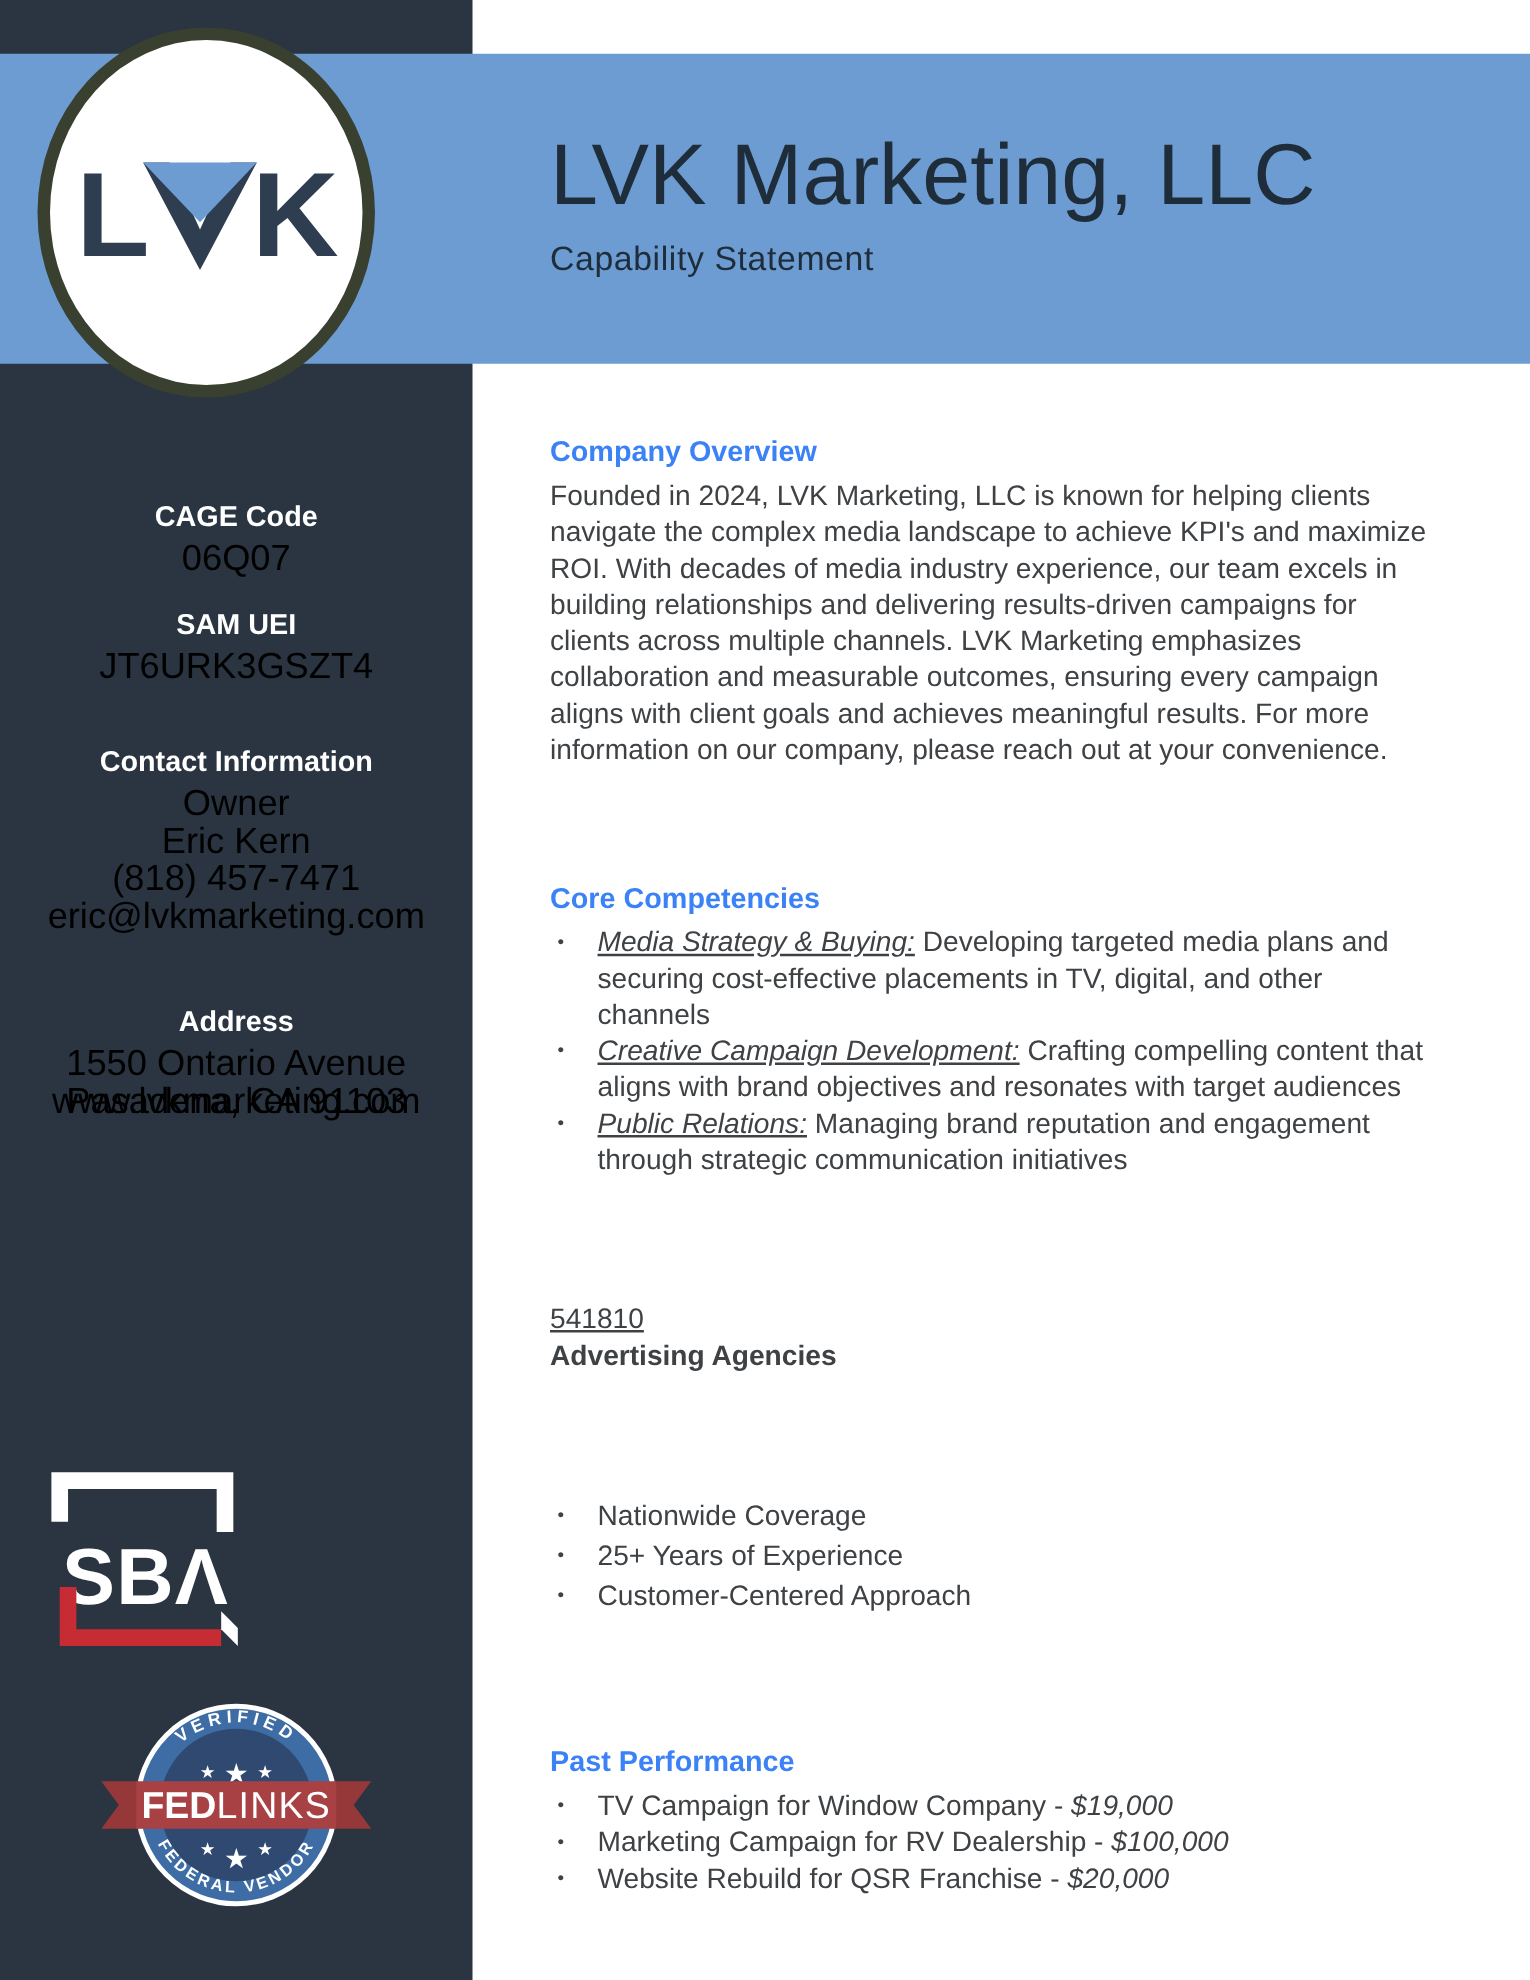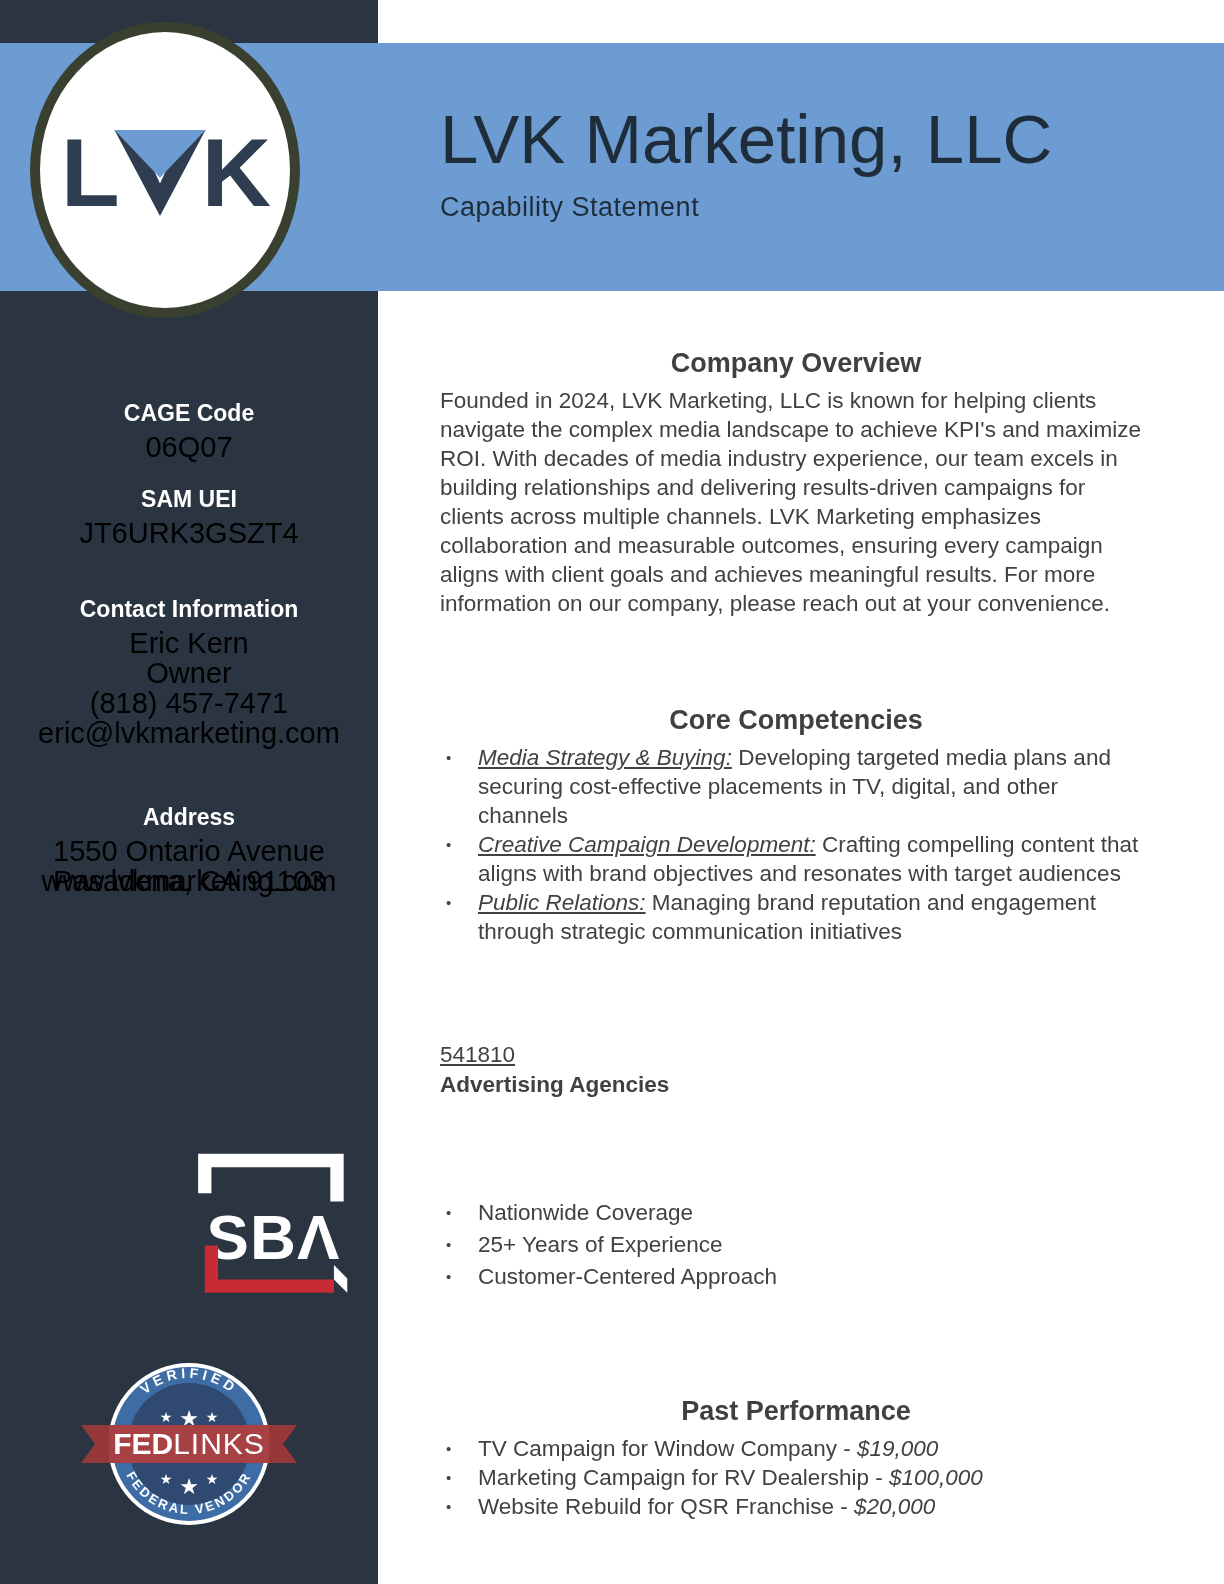--- a/index.html
+++ b/index.html
@@ -34,25 +34,25 @@
   .logo-v { margin:0 -4px; display:block; }
   
   .header-text { position:absolute; left:440px; top:102px; z-index:3; color:#1F2D3B; }
   .doc-title { font-size:69px; font-weight:300; letter-spacing:0px; line-height:1.1; }
   .doc-subtitle { font-size:27px; font-weight:400; margin-top:14px; letter-spacing:0.5px; }
   
   .side-sec { position:absolute; left:0; width:378px; text-align:center; z-index:4; }
   .side-h { color:#ffffff; font-size:23px; font-weight:bold; margin-bottom:5px;margin-top:48px; }
   .side-line { color:#000000; font-size:29px; line-height:30px; font-weight:300; }
   
-  .sba-wrap { position:absolute; left:0; top:1140px; width:378px; display:flex; justify-content:flex-end; z-index:4; }
+  .sba-wrap { position:absolute; left:0; top:1164px; width:378px; display:flex; justify-content:flex-start; z-index:4;padding-left:16px; }
   .badge-wrap { position:absolute; left:0; top:1338px; width:378px; display:flex; justify-content:center; z-index:4; }
   
   .main-sec { position:absolute; left:440px; width:712px; z-index:2; }
-  .main-h { font-size:27px; font-weight:bold; color:#404040; margin:0 0 7px 0;text-align:center; }
+  .main-h { font-size:23px; font-weight:bold; color:#3b82f6; margin:0 0 7px 0; }
   .body-text { font-size:22.5px; line-height:29px; color:#3F4245; font-weight:300; }
   ul.blist { list-style:none; margin:0; padding:0; }
   ul.blist li {
     position:relative; padding-left:38px;
     font-size:22.5px; line-height:29px; color:#3F4245; font-weight:300;
   }
   ul.blist.spread li { margin-bottom:3px; }
   ul.blist li .dot {
     position:absolute; left:6px; top:0; font-size:15px; line-height:29px; color:#3F4245;
   }
@@ -92,22 +92,22 @@
     <div class="side-line">06Q07</div>
   </div>
 
   <div class="side-sec" style="top:438px">
     <div class="side-h">SAM UEI</div>
     <div class="side-line">JT6URK3GSZT4</div>
   </div>
 
   <div class="side-sec" style="top:548px">
     <div class="side-h">Contact Information</div>
+    <div class="side-line">Owner</div>
     <div class="side-line">Eric Kern</div>
-    <div class="side-line">Owner</div>
     <div class="side-line">(818) 457-7471</div>
     <div class="side-line">eric@lvkmarketing.com</div>
   </div>
 
   <div class="side-sec" style="top:756px">
     <div class="side-h">Address</div>
     <div class="side-line">1550 Ontario Avenue</div>
     <div class="side-line">Pasadena, CA 91103</div>
   </div>
 

